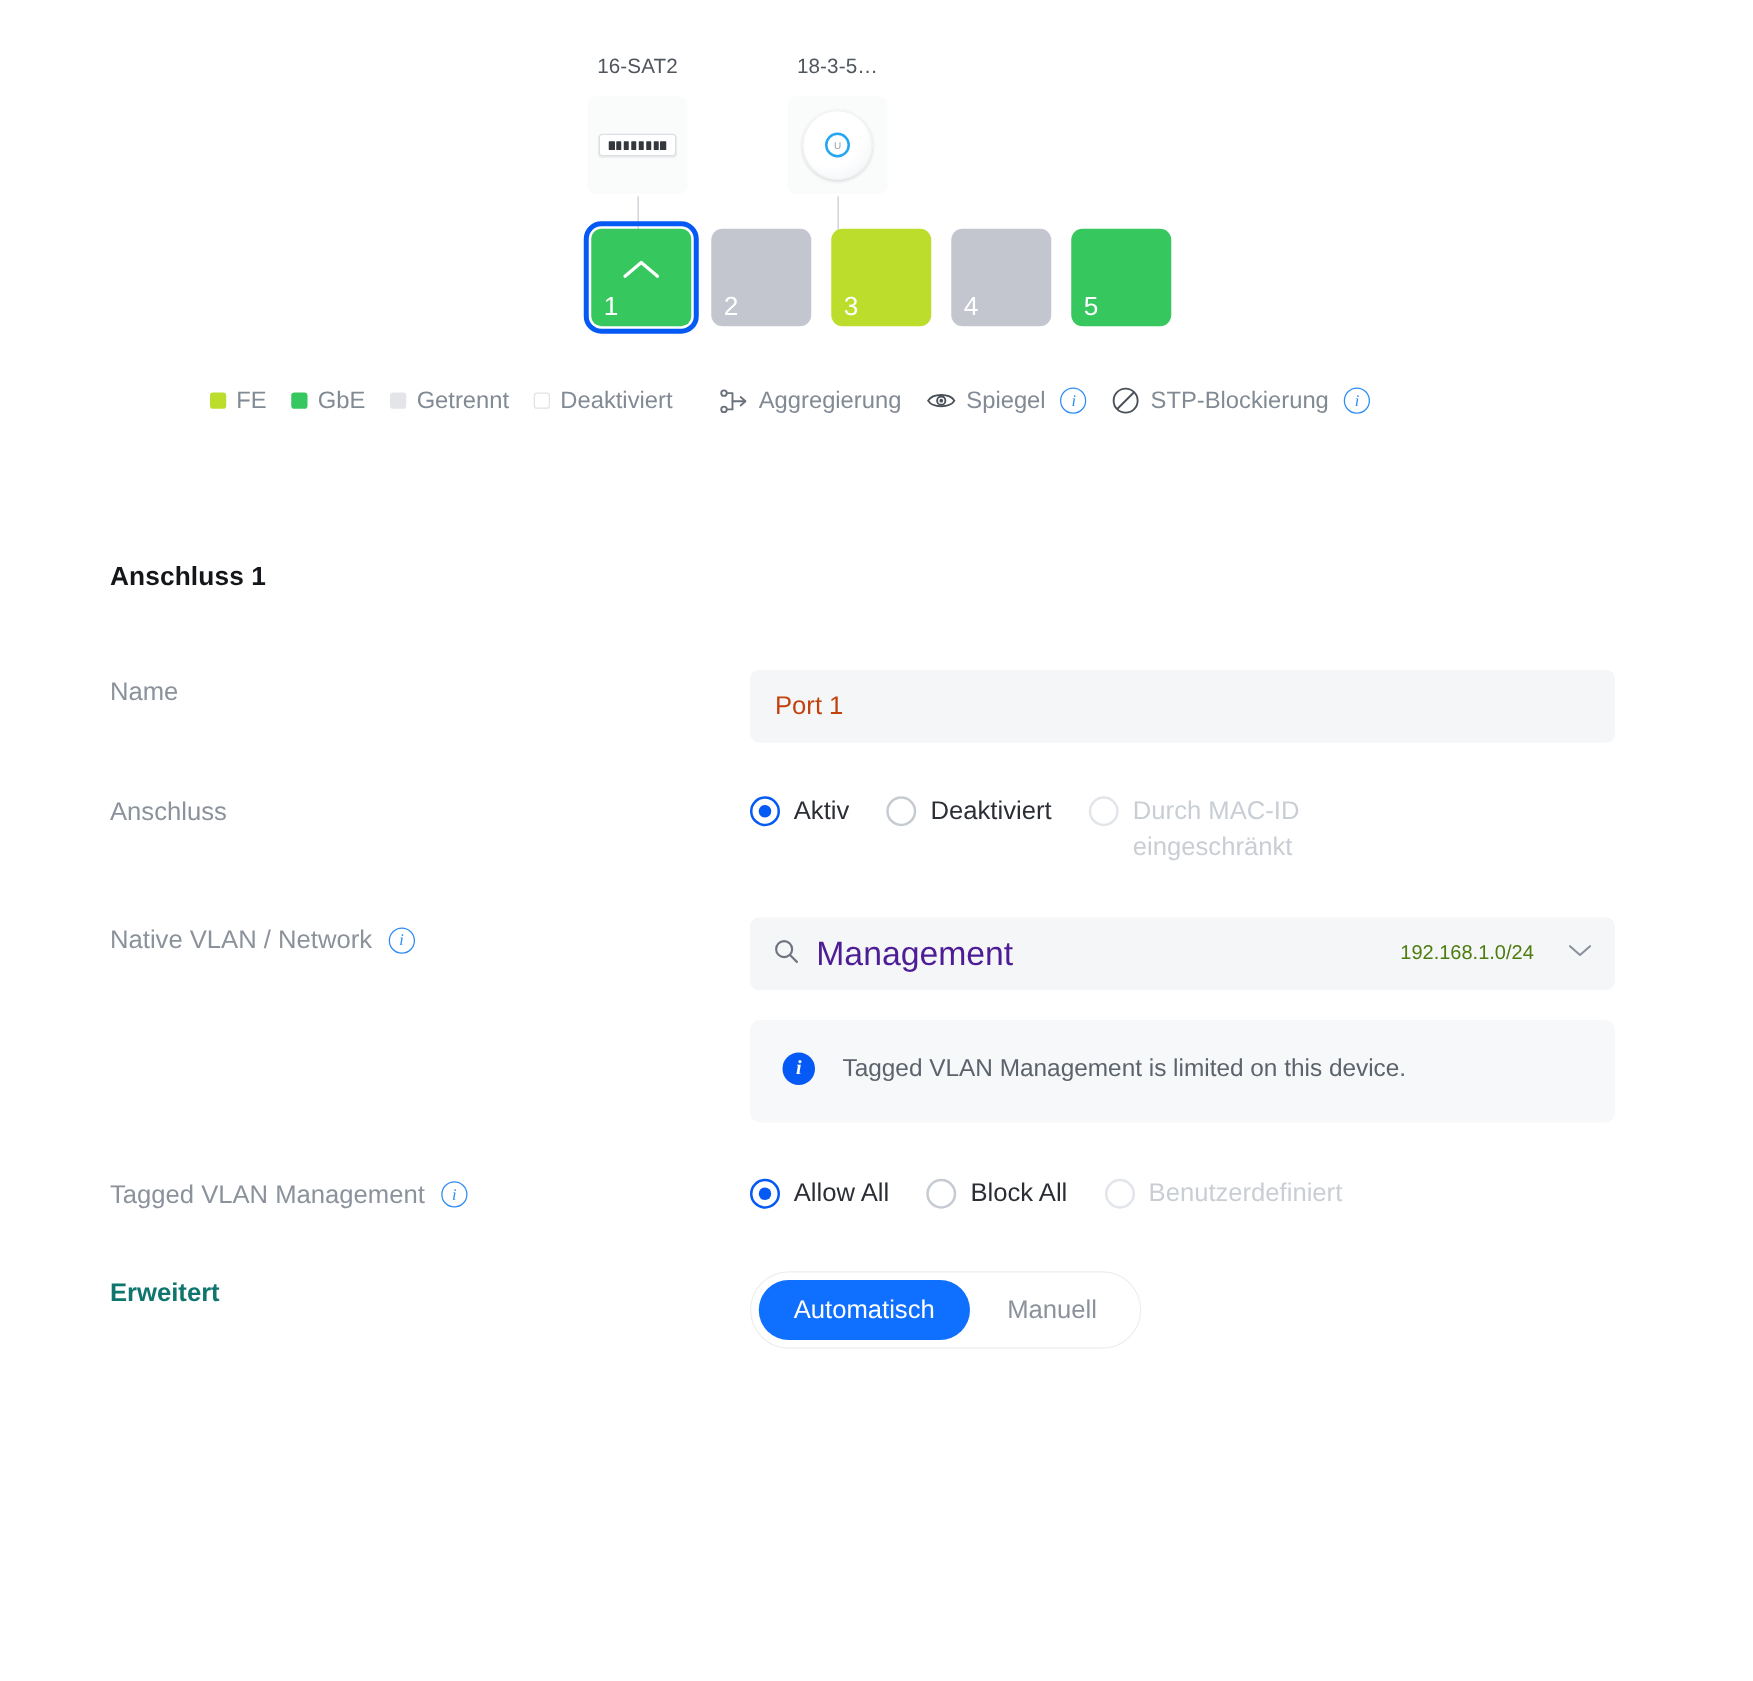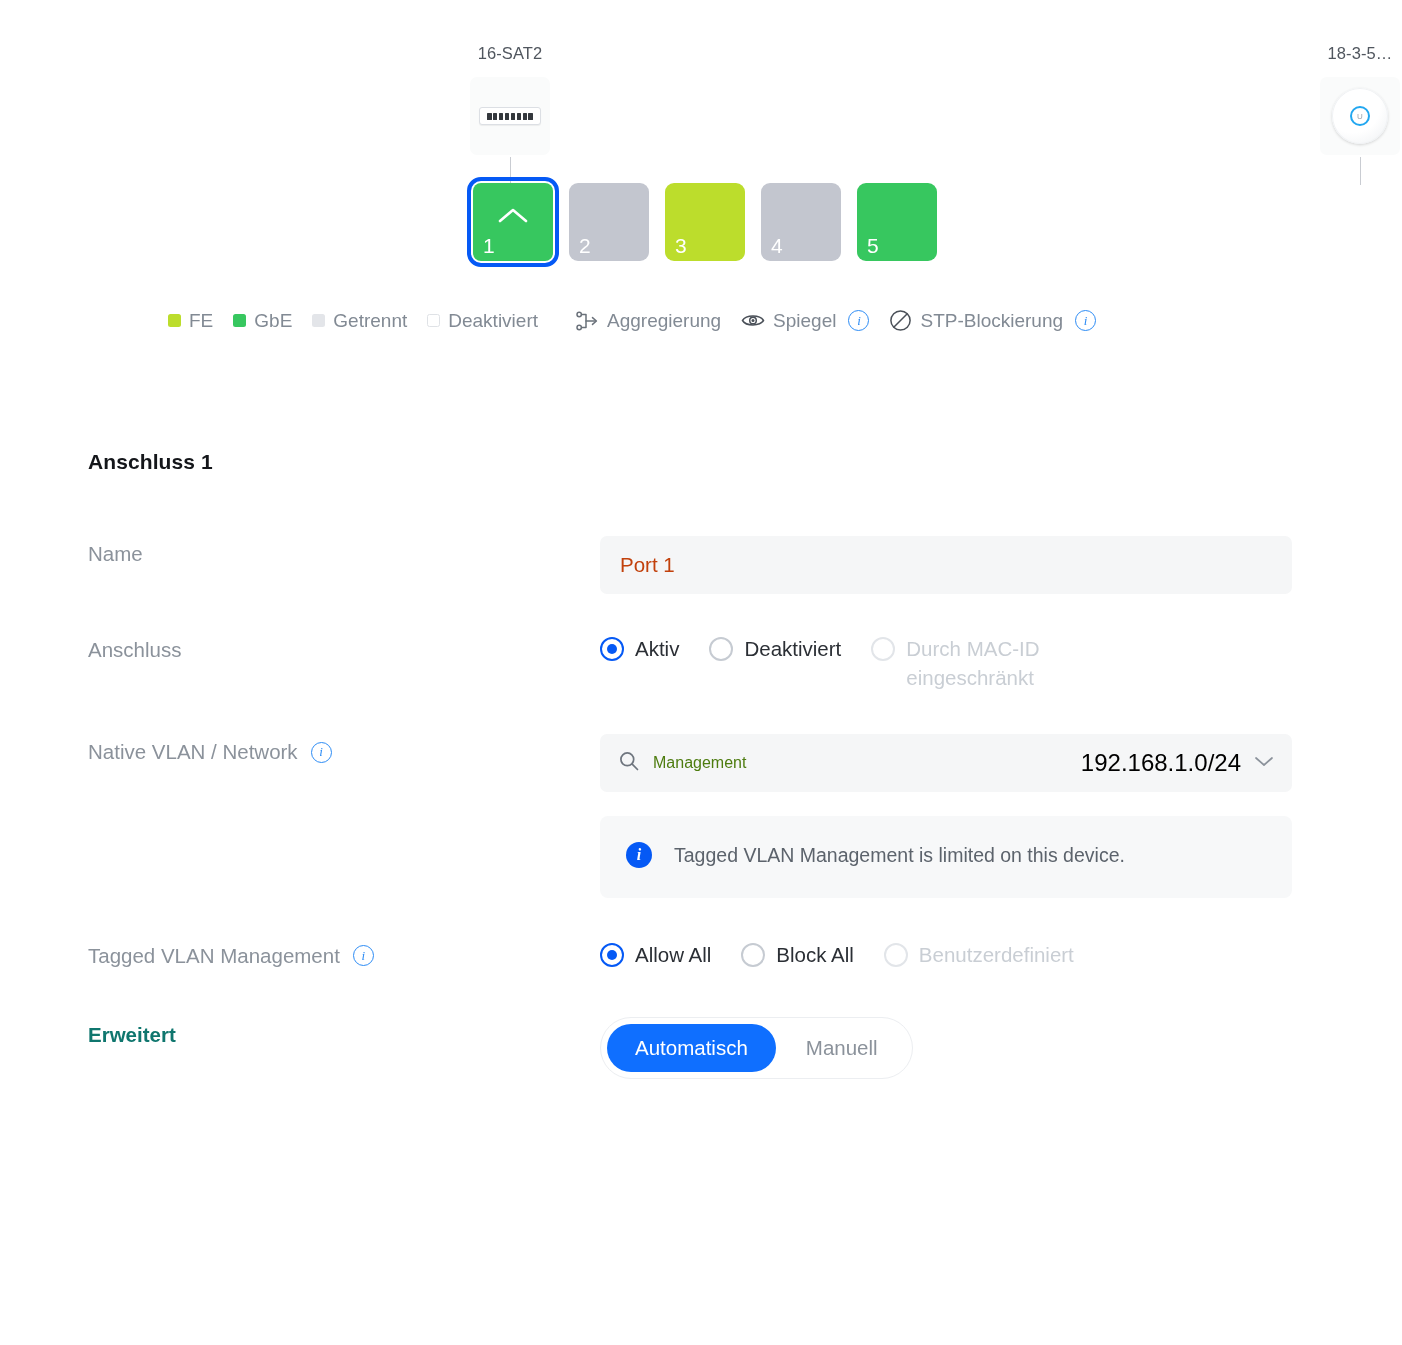--- a/index.html
+++ b/index.html
@@ -17,21 +17,21 @@
   }
 
   
   .topology {
     position: relative;
     width: 100%;
     padding-top: 44px;
   }
   .device-row {
     display: flex;
-    justify-content: space-between;
+    justify-content: flex-start;
     padding-left: 468px;
     gap: 76px;
   }
   .device {
     width: 84px;
     display: flex;
     flex-direction: column;
     align-items: center;
   }
   .device-label {
@@ -201,22 +201,22 @@
     width: 692px;
     height: 58px;
     background: #f5f6f7;
     border-radius: 7px;
     display: flex;
     align-items: center;
     padding: 0 18px 0 18px;
     gap: 13px;
     cursor: pointer;
   }
-  .select-value { font-size: 16px; color: #4d7c0f; flex: 1; }
-  .select-sub { font-size: 24px; color: #000000; }
+  .select-value { font-size: 27px; color: #4c1d95; flex: 1; }
+  .select-sub { font-size: 16px; color: #4d7c0f; margin-right: 14px; }
 
   .notice {
     width: 692px;
     background: #f7f8f9;
     border-radius: 8px;
     padding: 24px 26px 26px 26px;
     display: flex;
     gap: 22px;
     align-items: flex-start;
   }

